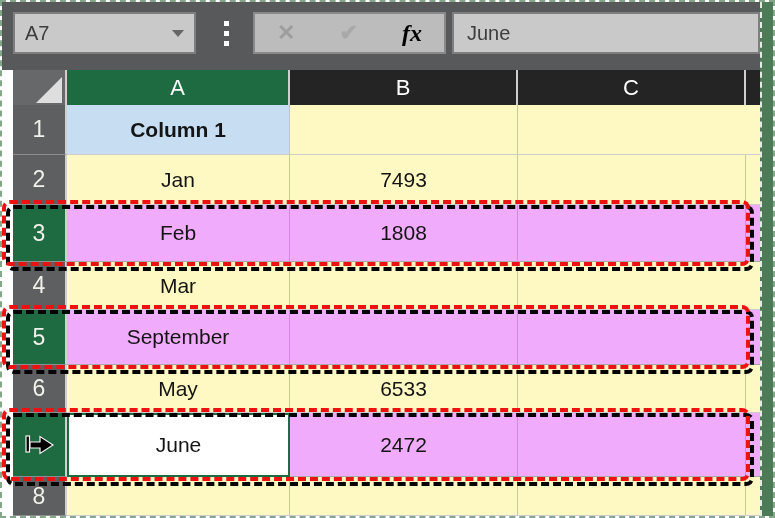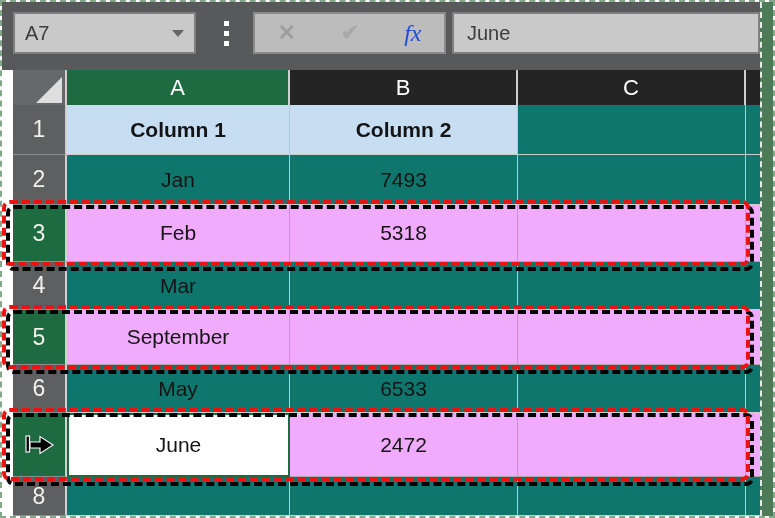--- a/index.html
+++ b/index.html
@@ -11,21 +11,21 @@
 
   
   .topbar{position:absolute;left:0;top:0;width:758px;height:84px;background:#58595b;}
   .name-box{position:absolute;left:11px;top:10px;width:183px;height:42px;background:#c9c9c9;border:2px solid #7e7e7e;box-sizing:border-box;display:flex;align-items:center;padding:0 10px;font-size:20px;color:#3d3d3d;}
   .name-caret{margin-left:auto;width:0;height:0;border-left:6px solid transparent;border-right:6px solid transparent;border-top:7px solid #666;}
   .dots{position:absolute;left:222px;top:19px;display:flex;flex-direction:column;gap:5px;}
   .dots span{width:5px;height:5px;background:#fff;display:block;}
   .fx-box{position:absolute;left:251px;top:10px;width:193px;height:42px;background:#bcbcbc;border:2px solid #8a8a8a;box-sizing:border-box;display:flex;align-items:center;justify-content:space-around;}
   .btn-cancel{font-size:22px;font-weight:bold;color:#9d9d9d;}
   .btn-enter{font-size:22px;font-weight:bold;color:#a9a9a9;}
-  .btn-fx{font-family:"Liberation Serif",serif;font-style:italic;font-size:24px;font-weight:normal;color:#1d4ed8;}
+  .btn-fx{font-family:"Liberation Serif",serif;font-style:italic;font-size:24px;font-weight:bold;color:#000000;}
   .formula-bar{position:absolute;left:450px;top:10px;width:308px;height:42px;background:#c9c9c9;border:2px solid #7e7e7e;box-sizing:border-box;display:flex;align-items:center;padding:0 13px;font-size:20px;color:#3d3d3d;}
 
   
   .grid{position:absolute;left:0;top:68px;width:758px;height:446px;background:#fff;}
   .hdr-row{position:absolute;left:11px;top:0;width:747px;height:35px;display:flex;border-bottom:3px solid #1c7a45;box-sizing:content-box;}
   .ch{display:flex;align-items:center;justify-content:center;color:#fff;font-size:22px;box-sizing:border-box;border-right:2px solid #cfcfcf;}
   .ch:last-child{border-right:none;}
   .select-all{width:54px;background:#67686a;position:relative;border-right:2px solid #cfcfcf;box-sizing:border-box;}
   .select-all .tri{position:absolute;right:3px;bottom:2px;width:0;height:0;border-left:26px solid transparent;border-bottom:26px solid #dedede;}
   .ch-a{width:223px;background:#1e6b41;}
@@ -38,21 +38,21 @@
   .r2{top:85px;height:50px;}
   .r3{top:135px;height:57px;}
   .r4{top:192px;height:48px;}
   .r5{top:240px;height:55px;}
   .r6{top:295px;height:48px;}
   .r7{top:343px;height:64px;}
   .r8{top:407px;height:39px;}
 
   .rh{width:54px;background:#5e5f61;color:#f2f0ea;font-size:23px;display:flex;align-items:center;justify-content:center;box-sizing:border-box;border-bottom:1px solid #8d8d8d;border-right:2px solid #cfcfcf;}
   .rh-sel{background:#1e6b41;}
-  .c{box-sizing:border-box;display:flex;align-items:center;justify-content:center;font-size:21px;color:#141414;border-right:1px solid #c4c4c4;border-bottom:1px solid #cdcdcd;background:#0f766e;}
+  .c{box-sizing:border-box;display:flex;align-items:center;justify-content:center;font-size:21px;color:#141414;border-right:1px solid #c4c4c4;border-bottom:1px solid #cdcdcd;background:#fef9c3;}
   .c-a{width:223px;}
   .c-b{width:228px;}
   .c-c{width:228px;}
   .c-d{flex:1;border-right:none;}
   .cell-blue{background:#c6ddf2;font-weight:bold;}
   .cell-gray{background:#f0abfc;border-right-color:#a9a9a9;border-bottom-color:#a9a9a9;}
   .active-cell{background:#fff;border:2px solid #1e6b41;}
 
   
   .marq,.marq-sh{position:absolute;left:0;width:748px;box-sizing:border-box;border-radius:8px;pointer-events:none;}
@@ -97,37 +97,36 @@
         </div>
       <div class="ch ch-a">A</div>
       <div class="ch ch-b">B</div>
       <div class="ch ch-c">C</div>
       <div class="ch ch-d"></div>
     </div>
 
     <div class="row r1">
       <div class="rh">1</div>
       <div class="c c-a cell-blue">Column 1</div>
-      <div class="c c-b cell-blue">Column 2</div>
       <div class="c c-c"></div>
       <div class="c c-d"></div>
     </div>
 
     <div class="row r2">
       <div class="rh">2</div>
       <div class="c c-a">Jan</div>
       <div class="c c-b">7493</div>
       <div class="c c-c"></div>
       <div class="c c-d"></div>
     </div>
 
     <div class="row r3">
       <div class="rh rh-sel">3</div>
       <div class="c c-a cell-gray">Feb</div>
-      <div class="c c-b cell-gray">5318</div>
+      <div class="c c-b cell-gray">1808</div>
       <div class="c c-c cell-gray"></div>
       <div class="c c-d cell-gray"></div>
     </div>
 
     <div class="row r4">
       <div class="rh">4</div>
       <div class="c c-a">Mar</div>
       <div class="c c-c"></div>
       <div class="c c-d"></div>
     </div>

